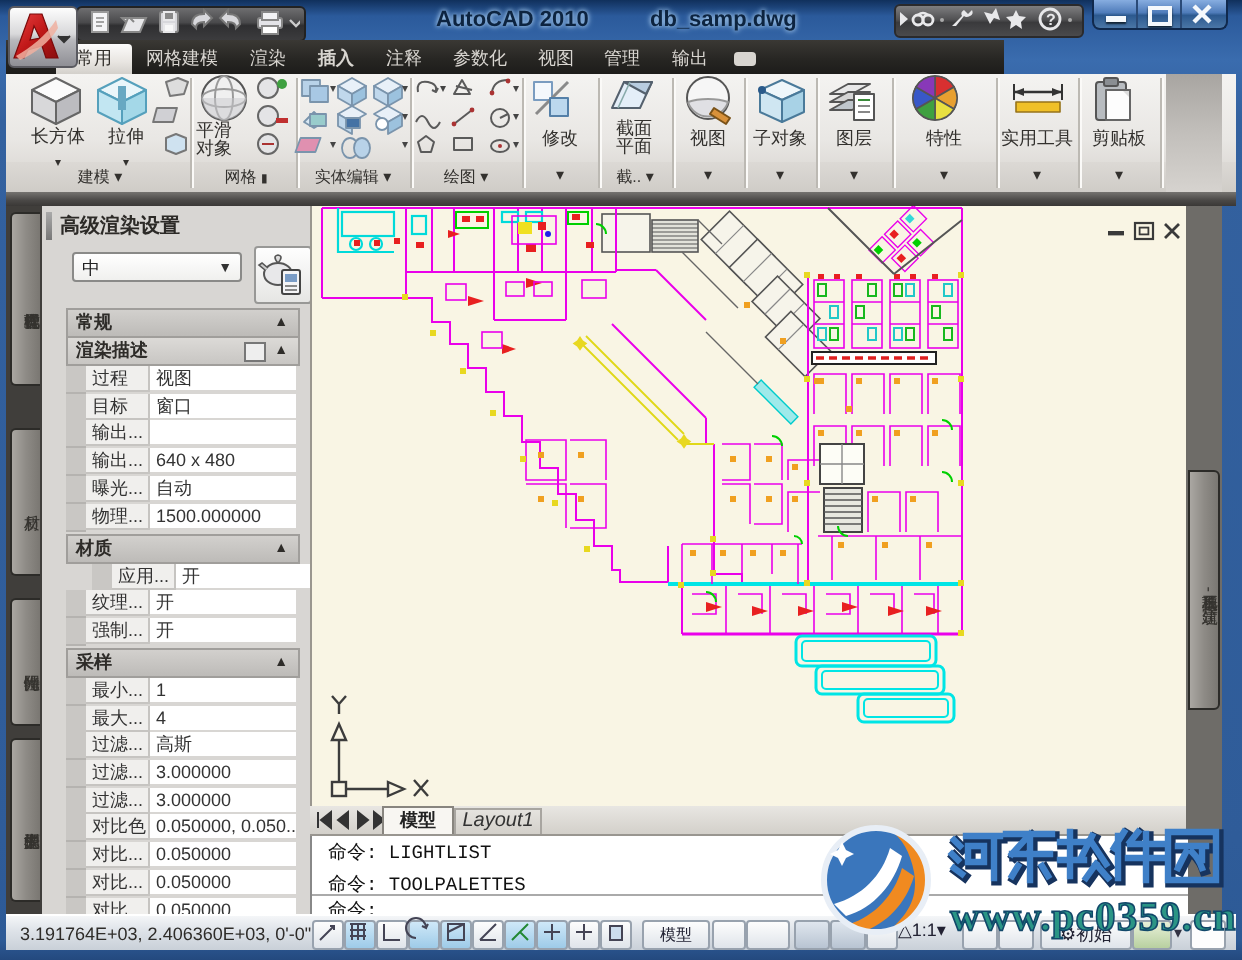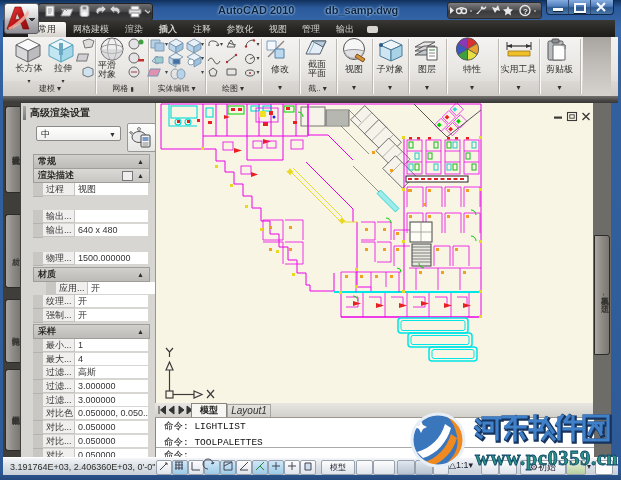--- a/index.html
+++ b/index.html
@@ -3,21 +3,21 @@
 <style>
 html,body{margin:0;padding:0;}
 body{width:621px;height:480px;overflow:hidden;font-family:"Liberation Sans",sans-serif;}
 #win{position:absolute;left:0;top:0;width:621px;height:480px;background:linear-gradient(180deg,#10305c 0,#2b5a9b 8px,#3a6cae 30px,#33619f 60px,#2f5c99 420px,#2d5a96 470px,#24497e 480px);}
 .abs{position:absolute;}
 #qat{left:38px;top:3px;width:113px;height:16px;background:linear-gradient(180deg,#6e6e70 0,#4a4a4c 45%,#2f2f31 55%,#3c3c3e 100%);border:1px solid #222;border-radius:3px;}
 #alogo{left:4px;top:3px;width:33px;height:29px;background:linear-gradient(180deg,#fdfdfd 0,#d8d8da 45%,#b9b9bd 55%,#8f8f95 100%);border:1px solid #5a5a60;border-radius:3px;z-index:30;}
 .title-text{color:#0d2440;font-size:11px;font-weight:bold;text-shadow:0 0 3px #9fc4e8,0 0 2px #9fc4e8;}
 #infocenter{left:447px;top:2px;width:93px;height:15px;background:linear-gradient(180deg,#7e7e80 0,#515153 45%,#3a3a3c 55%,#4a4a4c 100%);border:1px solid #2a2a2c;border-radius:3px;}
 
-#tabrow{left:3px;top:20px;width:612px;height:17px;background:linear-gradient(180deg,#3a3834 0,#262522 60%,#1d1c1a 100%);}
+#tabrow{left:3px;top:20px;width:499px;height:17px;background:linear-gradient(180deg,#3a3834 0,#262522 60%,#1d1c1a 100%);}
 .rtab{position:absolute;top:2px;height:15px;color:#d8d5d0;font-size:9px;text-align:center;line-height:15px;}
 .rtab.active{background:linear-gradient(180deg,#fcfbfa 0,#e8e5e1 60%,#d3d0cb 100%);color:#33302c;border-radius:2px 2px 0 0;}
 
 #ribbon{left:3px;top:37px;width:615px;height:59px;background:linear-gradient(180deg,#f4f3f1 0,#e9e7e4 55%,#dddad6 82%,#d2cfca 100%);}
 .psep{position:absolute;top:2px;width:1px;height:55px;background:#bcb9b3;box-shadow:1px 0 0 #fbfaf8;}
 #ribbonvoid{left:583px;top:37px;width:28px;height:59px;background:linear-gradient(180deg,#a8a5a1 0,#c2bfbb 50%,#d6d3cf 100%);}
 #darkstrip{left:3px;top:96px;width:615px;height:7px;background:linear-gradient(180deg,#757370 0,#4a4846 60%,#3a3836 100%);}
 .blabel{position:absolute;font-size:8px;color:#33312e;text-align:center;}
 
 #lefttabs{left:3px;top:103px;width:18px;height:354px;background:#403e3b;}
@@ -351,29 +351,39 @@
   </div>
   <div class="hdr" style="top:51px;">
    <span style="padding-left:4px;">常规</span><span style="position:absolute;right:5px;font-size:7px;">▲</span></div>
   <div class="hdr" style="top:64.7px;background:linear-gradient(180deg,#dcdad7 0,#c8c6c3 100%);">
    <span style="padding-left:4px;">渲染描述</span><span style="position:absolute;right:16px;top:2px;width:9px;height:8px;background:#eee;border:1px solid #777;"></span><span style="position:absolute;right:5px;font-size:7px;">▲</span></div>
   <div class="row" style="top:80px;">
         <span class="gut"></span>
         <span class="rl">过程</span>
         <span class="rv">视图</span>
       </div>
+  <div class="row" style="top:93.7px;">
+        <span class="gut"></span>
+        <span class="rl">目标</span>
+        <span class="rv">窗口</span>
+      </div>
   <div class="row" style="top:107.4px;">
         <span class="gut"></span>
         <span class="rl">输出...</span>
         <span class="rv"></span>
       </div>
   <div class="row" style="top:121.1px;">
         <span class="gut"></span>
         <span class="rl">输出...</span>
         <span class="rv">640 x 480</span>
+      </div>
+  <div class="row" style="top:134.8px;">
+        <span class="gut"></span>
+        <span class="rl">曝光...</span>
+        <span class="rv">自动</span>
       </div>
   <div class="row" style="top:148.5px;">
         <span class="gut"></span>
         <span class="rl">物理...</span>
         <span class="rv">1500.000000</span>
       </div>
   <div class="hdr" style="top:163.5px;"><span style="padding-left:4px;">材质</span><span style="position:absolute;right:5px;font-size:7px;">▲</span></div>
   <div class="row" style="top:178.5px;margin-left:13px;">
         <span class="gut"></span>
         <span class="rl">应用...</span>

